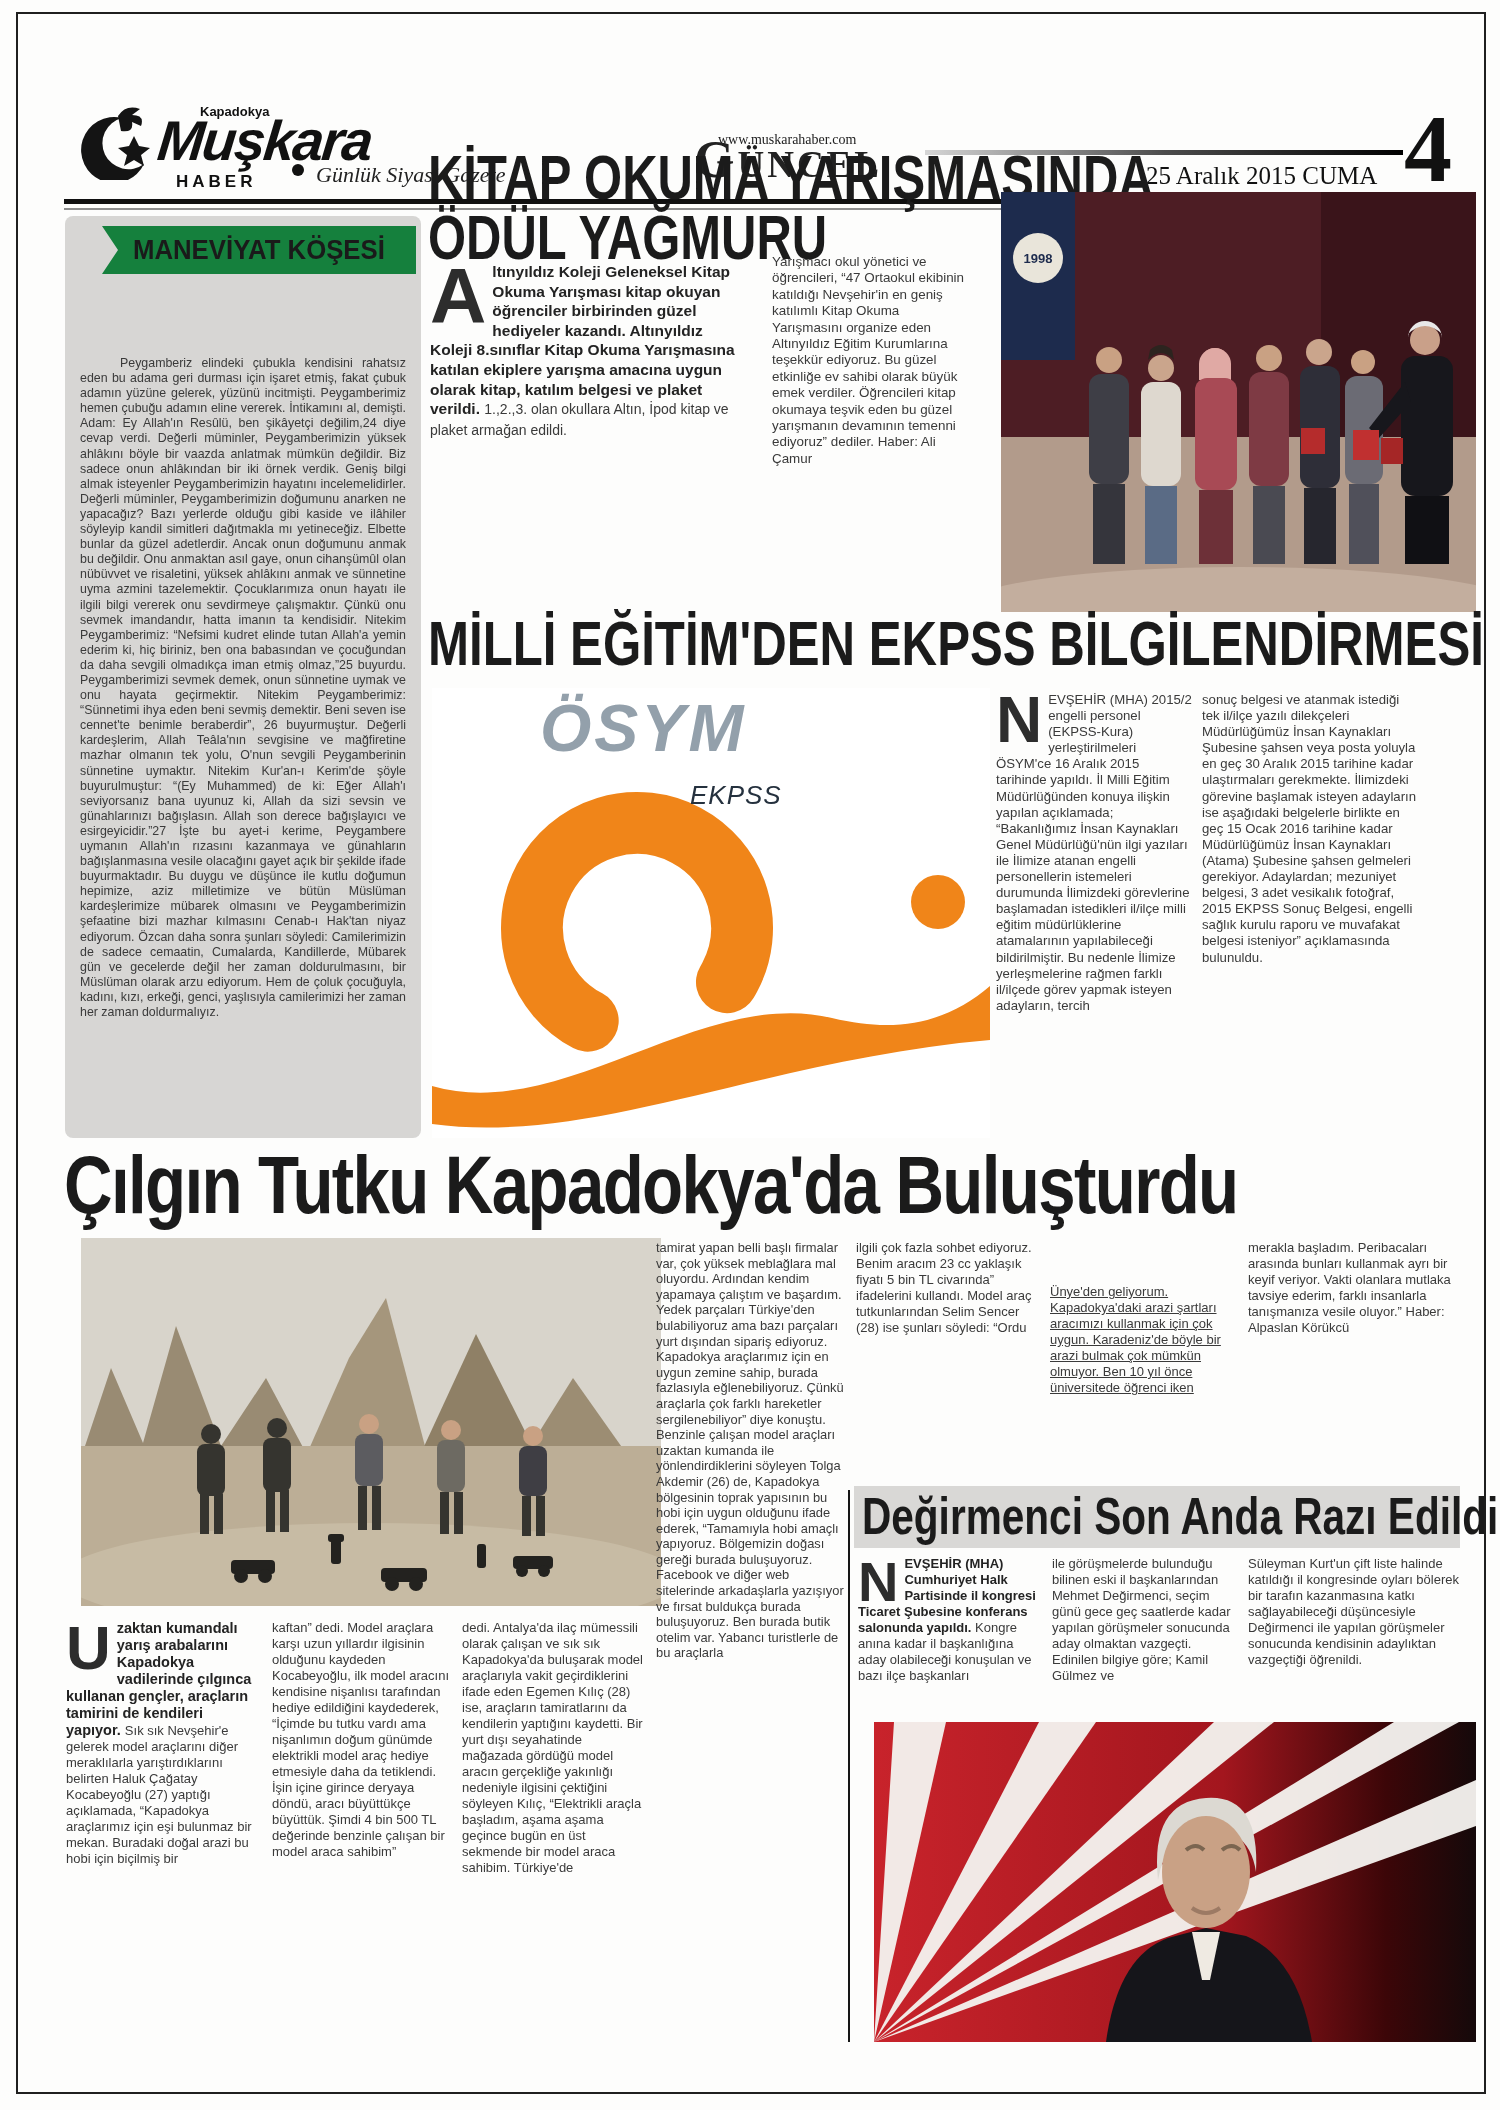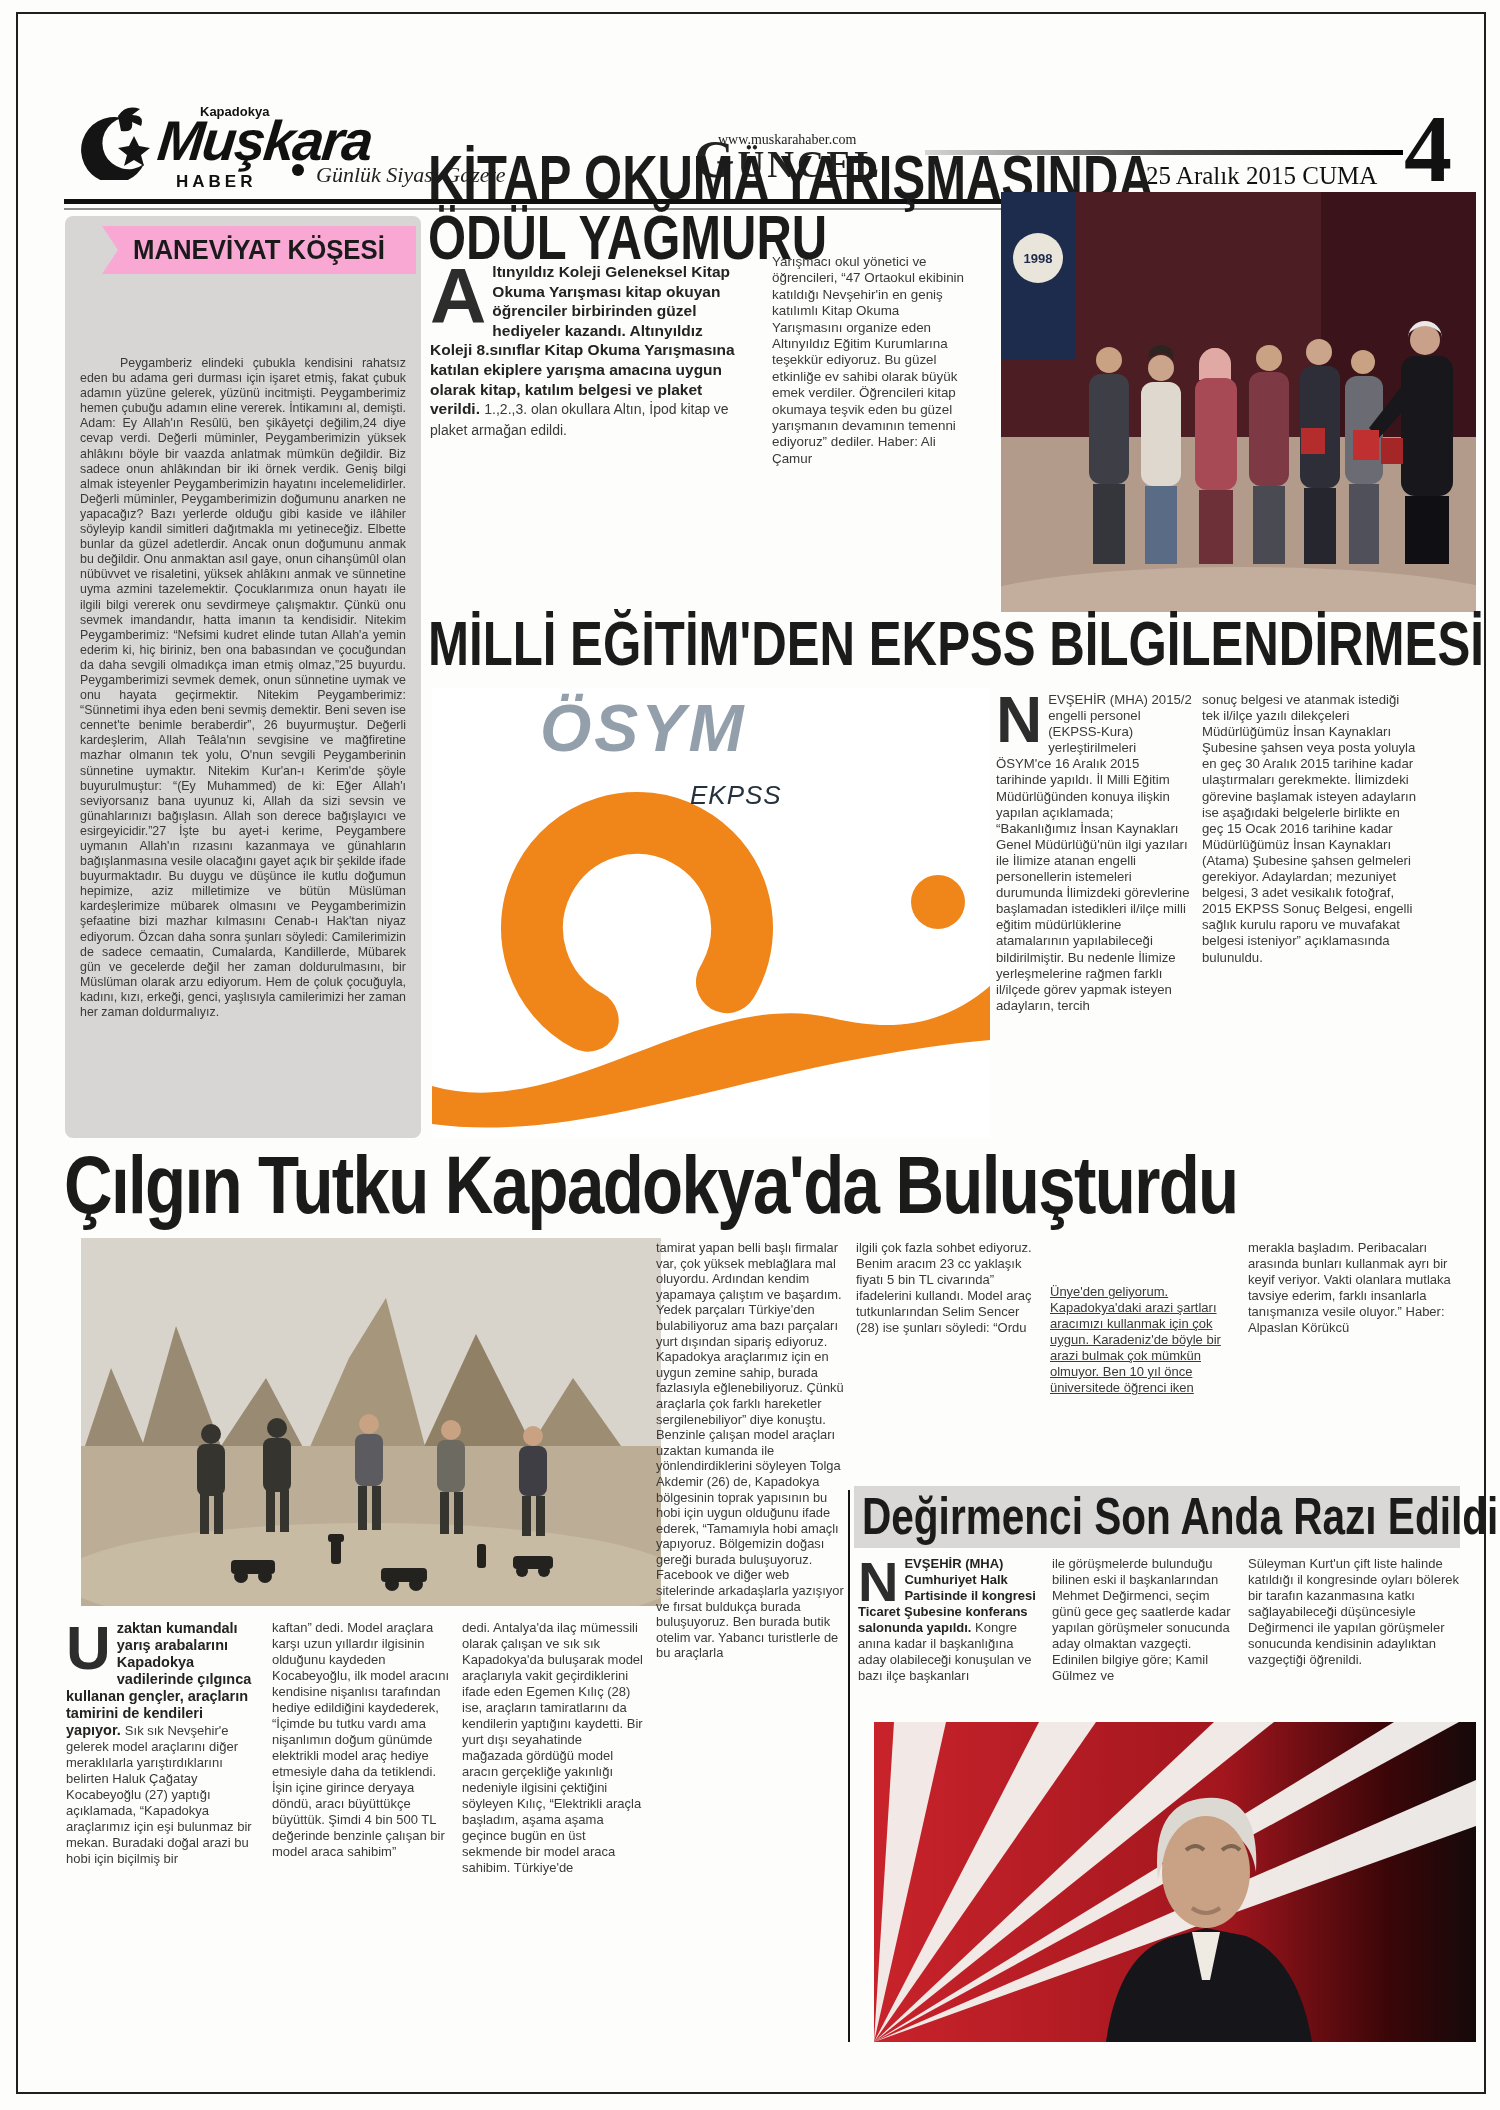--- a/index.html
+++ b/index.html
@@ -26,21 +26,21 @@
   .hl{font-weight:bold;color:#1b1b1b;white-space:nowrap;transform-origin:left top;line-height:.95;}
 
   
   .bt{font-size:13px;line-height:16px;color:#3a3a3a;}
   .just{text-align:justify;}
   .lead-b{font-weight:bold;color:#232323;}
   .dc{float:left;font-weight:bold;color:#2d2d2d;font-size:60px;line-height:.78;padding:4px 6px 0 0;}
 
   
   .gbox{background:#d7d6d4;border-radius:8px;}
-  .kicker-band{background:#f9a8d4;clip-path:polygon(0 0,100% 0,100% 100%,0 100%,16px 50%);
+  .kicker-band{background:#15803d;clip-path:polygon(0 0,100% 0,100% 100%,0 100%,16px 50%);
                display:flex;align-items:center;justify-content:center;}
   .kicker-txt{font-weight:bold;font-size:28px;letter-spacing:0;transform:scaleX(.92);color:#1a1a1a;white-space:nowrap;}
   .title-band{background:#1c1c1c;clip-path:polygon(0 0,calc(100% - 16px) 0,100% 50%,calc(100% - 16px) 100%,0 100%,16px 50%);
               display:flex;align-items:center;justify-content:center;}
   .title-txt{font-weight:bold;font-size:37px;color:#fff;transform:scaleX(.85);white-space:nowrap;}
 
   .dg-band{background:#d9d8d6;display:flex;align-items:center;}
   .vline{width:2px;background:#161616;}
   .photo{overflow:hidden;padding-left:16px;}
   .photo svg{display:block;}

